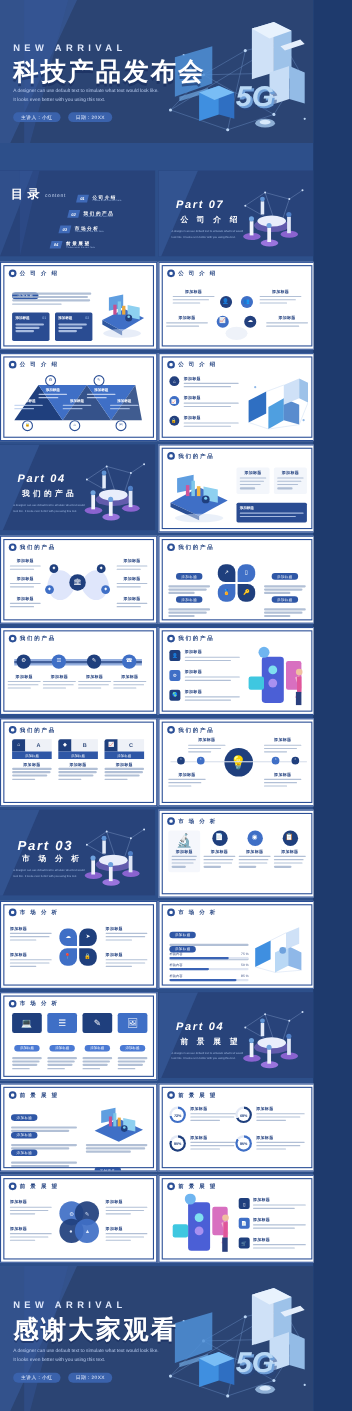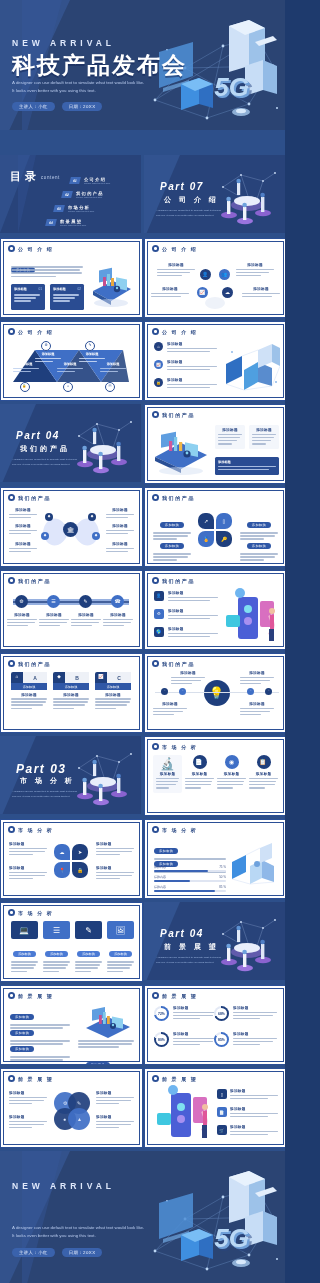--- a/index.html
+++ b/index.html
@@ -1227,20 +1227,21 @@
       <polygon points="36,76 54,70 68,76 50,83" fill="#79bdf5"></polygon>
       <polygon points="100,58 118,52 118,82 100,88" fill="#c7ddf6"></polygon>
       <polygon points="118,52 132,58 132,86 118,82" fill="#93bbe6"></polygon>
       <polygon points="110,34 128,28 132,32 114,38" fill="#e4eefb"></polygon>
       <ellipse cx="96" cy="104" rx="9" ry="4" fill="#a8cbee" opacity=".8"></ellipse>
       <ellipse cx="96" cy="103" rx="5" ry="2.2" fill="#d8e9fb"></ellipse>
     </svg>
     <div class="fiveg" style="right:36px;top:72px;font-size:26px;">5G</div>
 
     <div class="eyebrow" style="left:12px;top:30px;font-size:8.5px;">NEW  ARRIVAL</div>
+    <div class="headline" style="left:12px;top:42px;font-size:23px;">感谢大家观看</div>
     <div class="sub" style="left:12px;top:74px;font-size:4.4px;">A designer can use default text to simulate what text would look like.</div>
     <div class="sub" style="left:12px;top:82px;font-size:4.4px;">It looks even better with you using this text.</div>
     <div class="pills" style="left:12px;top:97px;">
       <span class="pill">主讲人：小红</span>
       <span class="pill">日期：20XX</span>
     </div>
   </div>
 
 </div>
 

